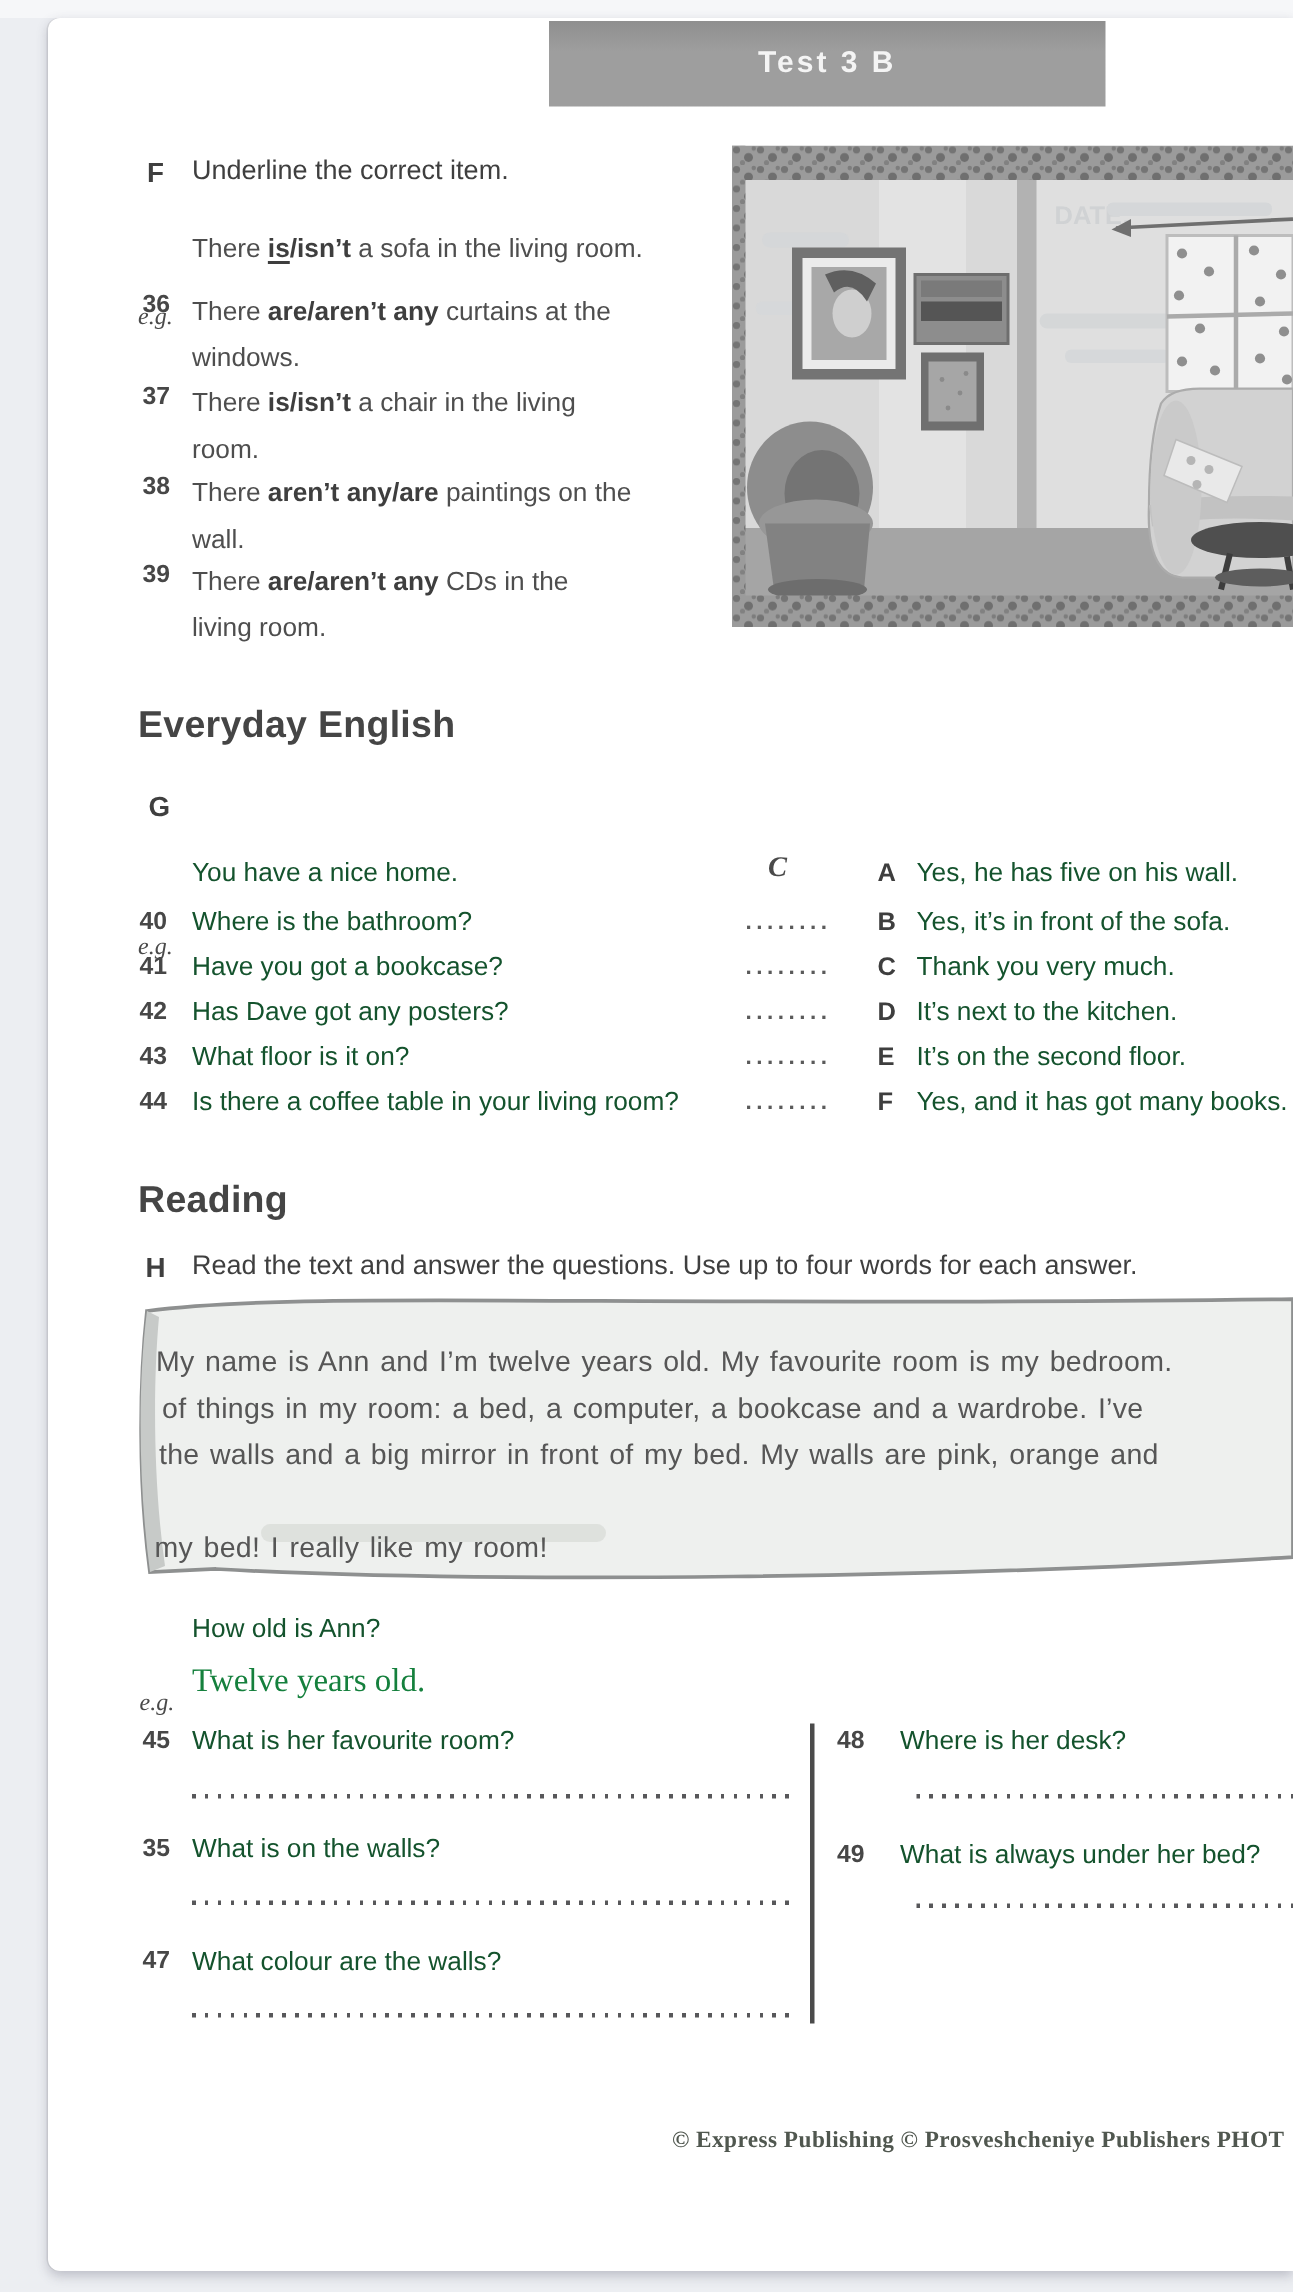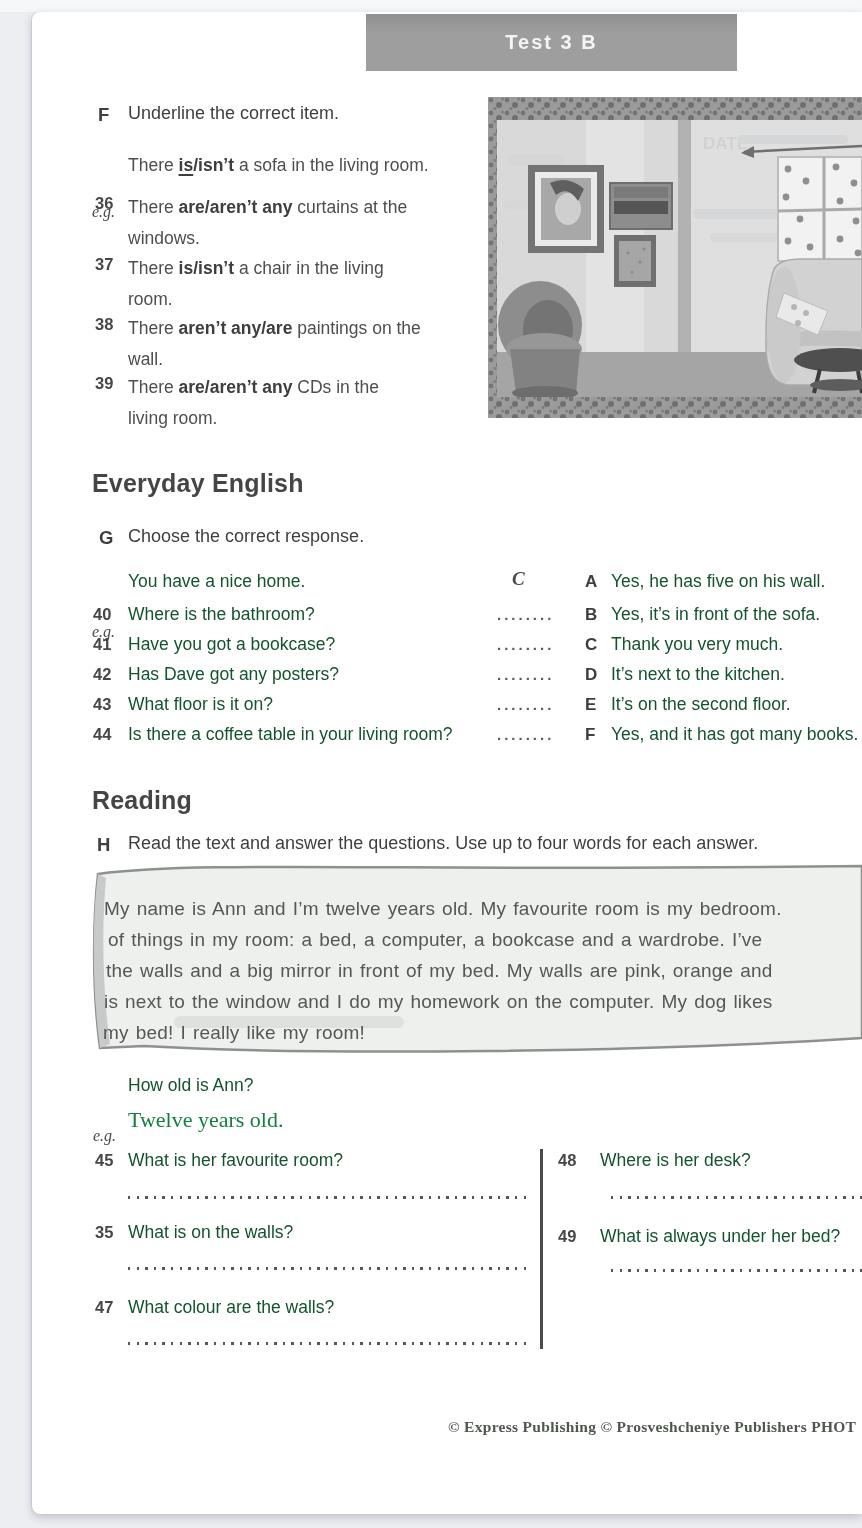--- a/index.html
+++ b/index.html
@@ -157,21 +157,20 @@
 
     <g>
       <rect x="0" y="0" width="374" height="23" fill="url(#speckle)"></rect>
       <rect x="0" y="300" width="374" height="21" fill="url(#speckle)"></rect>
       <rect x="0" y="0" width="9" height="321" fill="url(#speckle)"></rect>
     </g>
   </svg>
 
   <span class="heading" style="left:92px;top:469px">Everyday English</span>
   <span class="sec-letter" style="left:99px;top:527px">G</span>
-  <span class="sec-instr" style="left:128px;top:526px">Choose the correct response.</span>
 
   <span class="eg" style="left:92px;top:575px">e.g.</span>
   <span class="resp-txt" style="left:128px;top:571px">You have a nice home.</span>
   <span class="egC" style="left:512px;top:568px">C</span>
 
   <span class="num" style="left:93px;top:605px">40</span>
   <span class="resp-txt" style="left:128px;top:604px">Where is the bathroom?</span>
   <span class="gdots" style="left:497px;top:606px">........</span>
 
   <span class="num" style="left:93px;top:635px">41</span>
@@ -208,21 +207,20 @@
   <span class="sec-instr" style="left:128px;top:833px">Read the text and answer the questions. Use up to four words for each answer.</span>
 
   <svg class="abs" style="left:84px;top:858px" width="778" height="200" viewBox="0 0 778 200">
     <path d="M 14 16 C 120 2 320 14 778 8 L 778 180 C 560 194 240 198 60 188 L 16 190 C 8 130 9 62 14 16 Z" fill="#eef0ee" stroke="#8e9090" stroke-width="2.5"></path>
     <path d="M 14 16 C 8 62 8 130 16 190 L 26 186 C 18 130 18 64 22 20 Z" fill="#c7cac8"></path>
     <rect x="90" y="158" width="230" height="12" rx="6" fill="#d7dad6" opacity=".7"></rect>
   </svg>
   <span class="passage" style="left:104px;top:898px">My name is Ann and I’m twelve years old. My favourite room is my bedroom.</span>
   <span class="passage" style="left:108px;top:929px">of things in my room: a bed, a computer, a bookcase and a wardrobe. I’ve</span>
   <span class="passage" style="left:106px;top:960px">the walls and a big mirror in front of my bed. My walls are pink, orange and</span>
-  <span class="passage" style="left:104px;top:991px">is next to the window and I do my homework on the computer. My dog likes</span>
   <span class="passage" style="left:103px;top:1022px">my bed! I really like my room!</span>
 
   <span class="eg" style="left:93px;top:1079px">e.g.</span>
   <span class="resp-txt" style="left:128px;top:1075px">How old is Ann?</span>
   <span class="ans-italic" style="left:128px;top:1107px">Twelve years old.</span>
 
   <span class="num" style="left:95px;top:1151px">45</span>
   <span class="resp-txt" style="left:128px;top:1150px">What is her favourite room?</span>
   <div class="dotline" style="left:128px;top:1196px;width:400px"></div>
 

